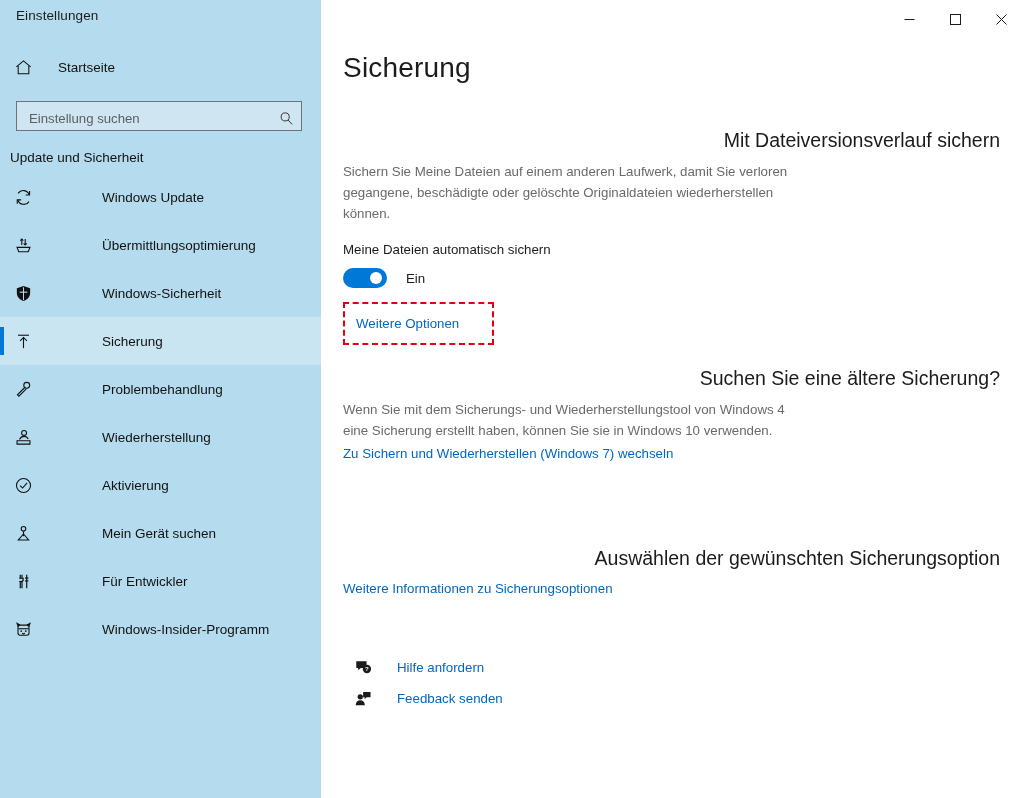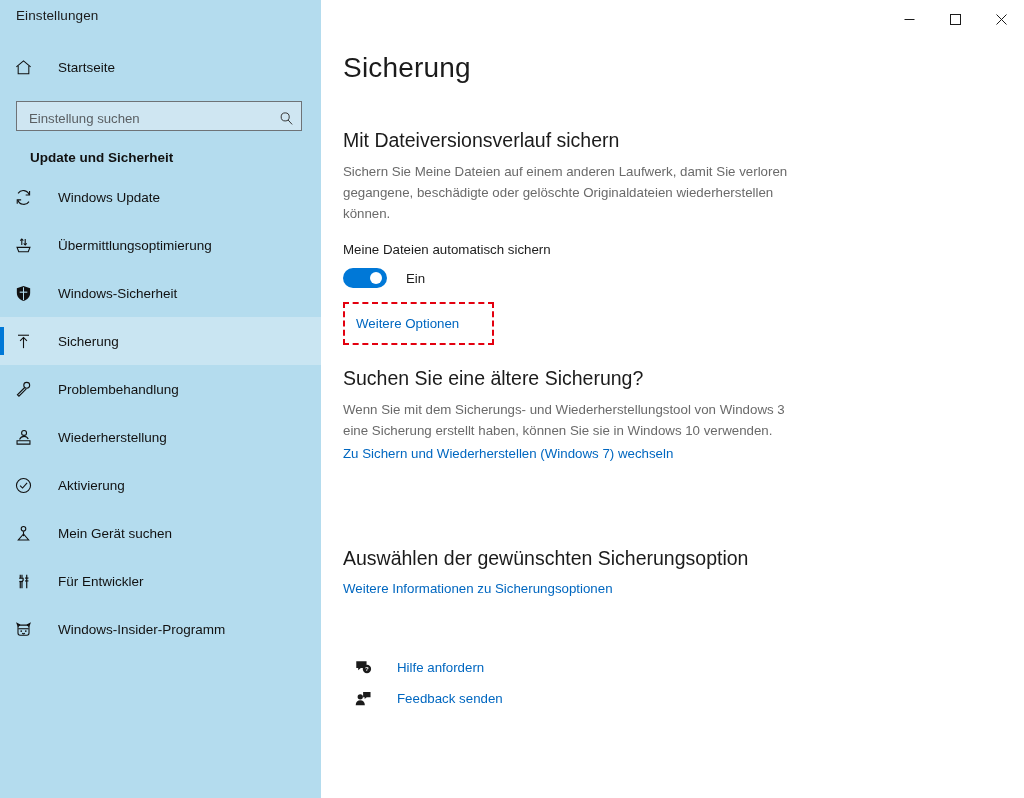--- a/index.html
+++ b/index.html
@@ -104,34 +104,35 @@
     background: transparent;
     font-family: inherit;
     font-size: 13.2px;
     color: #2b2b2b;
     height: 26px;
   }
   .search-input::placeholder { color: #5a5f63; opacity: 1; }
   .search-icon { color: #333; display: flex; align-items: center; }
 
   .section-title {
-    margin: 19px 0 8px 30px;
+    margin: 19px 0 8px 10px;
     font-size: 13.5px;
-    font-weight: bold;
+    font-weight: normal;
     color: #111;
   }
 
   .nav-list { margin-top: 2px; }
   .nav-item {
     position: relative;
     display: flex;
     align-items: center;
     height: 48px;
     padding-left: 14px;
     cursor: default;
+    gap: 44px;
   }
   .nav-item.selected { background: rgba(255,255,255,0.28); }
   .nav-item.selected .nav-sel-bar {
     position: absolute;
     left: 0; top: 10px;
     width: 4px; height: 28px;
     background: #0078d7;
   }
   .nav-icon {
     width: 30px;
@@ -160,20 +161,21 @@
     font-weight: normal;
     color: #1b1b1b;
     margin: 14px 0 0 0;
     letter-spacing: 0.2px;
   }
   .h2 {
     font-size: 19.5px;
     font-weight: normal;
     color: #1b1b1b;
     margin: 0;
+    text-align: right;
   }
   .body-text {
     font-size: 13.3px;
     color: #6a6a6a;
     line-height: 1.58;
     margin: 9px 0 0 0;
     max-width: 465px;
   }
   .body-text.wide { max-width: 660px; }
   .label-text {
@@ -440,21 +442,21 @@
         </div>
         <span class="toggle-label">Ein</span>
       </div>
       <div class="highlight-box">
         <a class="link">Weitere Optionen</a>
       </div>
     </div>
 
     <div class="block-2">
       <h2 class="h2">Suchen Sie eine ältere Sicherung?</h2>
-      <p class="body-text">Wenn Sie mit dem Sicherungs- und Wiederherstellungstool von Windows 3 eine Sicherung erstellt haben, können Sie sie in Windows 10 verwenden.</p>
+      <p class="body-text">Wenn Sie mit dem Sicherungs- und Wiederherstellungstool von Windows 4 eine Sicherung erstellt haben, können Sie sie in Windows 10 verwenden.</p>
       <a class="link" style="margin-top:5px;">Zu Sichern und Wiederherstellen (Windows 7) wechseln</a>
     </div>
 
     <div class="block-3">
       <h2 class="h2">Auswählen der gewünschten Sicherungsoption</h2>
       <a class="link" style="margin-top:11px;">Weitere Informationen zu Sicherungsoptionen</a>
     </div>
 
     <div class="footer-links">
       <div class="footer-link-row">

